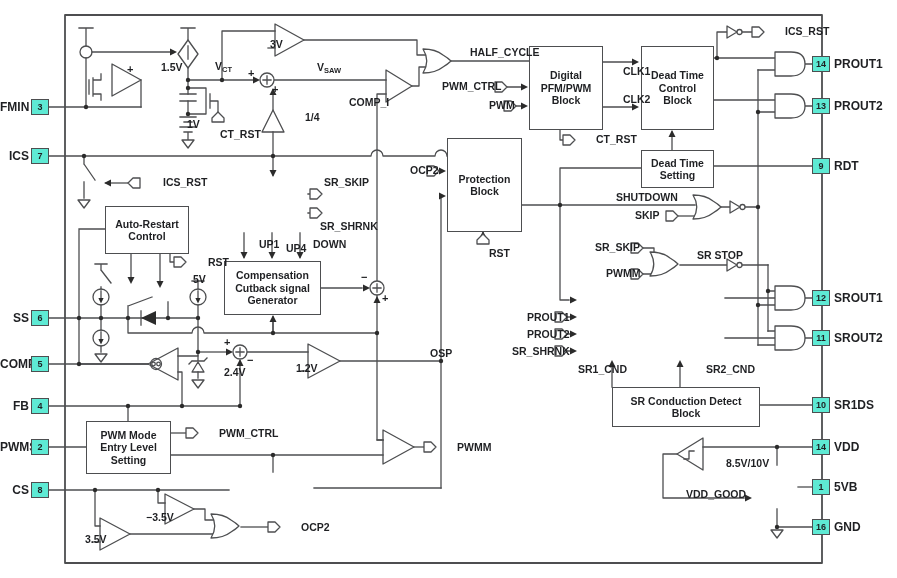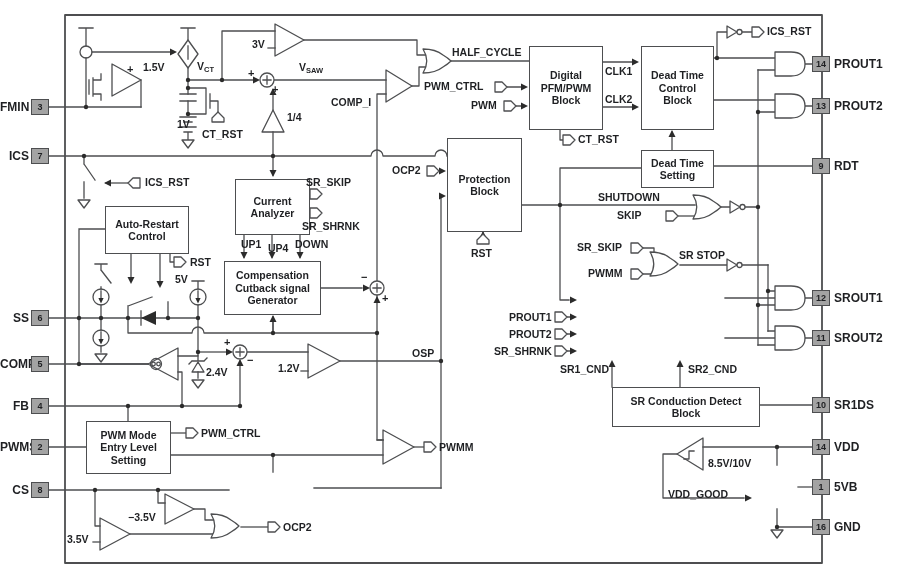--- a/index.html
+++ b/index.html
@@ -1,23 +1,23 @@
 <!DOCTYPE html>
 <html><head>
 <meta charset="utf-8">
 <style>
   html,body{margin:0;padding:0;background:#ffffff;}
   #canvas{position:relative;width:897px;height:578px;background:#ffffff;overflow:hidden;
           font-family:"Liberation Sans","DejaVu Sans",sans-serif;color:#1f2023;}
   svg{position:absolute;left:0;top:0;}
-  .lbl{position:absolute;font-size:10.5px;font-weight:700;letter-spacing:0;white-space:nowrap;line-height:12px;}
+  .lbl{position:absolute;font-size:10.5px;font-weight:700;letter-spacing:0;white-space:nowrap;line-height:12px;margin-left:18px;}
   .sign{position:absolute;font-size:11px;font-weight:700;line-height:10px;}
   .blk{position:absolute;border:1.4px solid #4d4e50;background:#fff;display:flex;flex-direction:column;
        align-items:center;justify-content:center;font-size:10.5px;font-weight:700;line-height:12.5px;text-align:center;}
-  .pinbox{position:absolute;width:18px;height:16px;background:#a3a3a3;border:1.3px solid #4d4e50;
+  .pinbox{position:absolute;width:18px;height:16px;background:#5eead4;border:1.3px solid #4d4e50;
           box-sizing:border-box;font-size:9px;font-weight:700;display:flex;align-items:center;justify-content:center;}
   .pinname{position:absolute;font-size:12px;font-weight:700;white-space:nowrap;line-height:14px;}
   .pl{width:29px;text-align:right;}
   .sub{font-size:7.5px;vertical-align:-2px;font-weight:700;}
 </style>
 </head>
 <body>
 
 <div id="canvas">
 
@@ -321,24 +321,20 @@
   <div>Block</div>
 </div>
 <div class="blk" style="left:641px;top:150px;width:71px;height:36px">
   <div>Dead Time</div>
   <div>Setting</div>
 </div>
 <div class="blk" style="left:447px;top:138px;width:73px;height:92px">
   <div>Protection</div>
   <div>Block</div>
 </div>
-<div class="blk" style="left:235px;top:179px;width:73px;height:54px">
-  <div>Current</div>
-  <div>Analyzer</div>
-</div>
 <div class="blk" style="left:105px;top:206px;width:82px;height:46px">
   <div>Auto-Restart</div>
   <div>Control</div>
 </div>
 <div class="blk" style="left:224px;top:261px;width:95px;height:52px">
   <div>Compensation</div>
   <div>Cutback signal</div>
   <div>Generator</div>
 </div>
 <div class="blk" style="left:86px;top:421px;width:83px;height:51px">
@@ -400,21 +396,21 @@
 <div class="lbl" style="left:679px;top:249px">SR STOP</div>
 <div class="lbl" style="left:509px;top:311px">PROUT1</div>
 <div class="lbl" style="left:509px;top:328px">PROUT2</div>
 <div class="lbl" style="left:494px;top:345px">SR_SHRNK</div>
 <div class="lbl" style="left:560px;top:363px">SR1_CND</div>
 <div class="lbl" style="left:688px;top:363px">SR2_CND</div>
 <div class="lbl" style="left:412px;top:347px">OSP</div>
 <div class="lbl" style="left:331px;top:96px">COMP_I</div>
 <div class="lbl" style="left:252px;top:38px">3V</div>
 <div class="lbl" style="left:143px;top:61px">1.5V</div>
-<div class="lbl" style="left:177px;top:118px">1V</div>
+<div class="lbl" style="left:169px;top:118px">1V</div>
 <div class="lbl" style="left:202px;top:128px">CT_RST</div>
 <div class="lbl" style="left:287px;top:111px">1/4</div>
 <div class="lbl" style="left:190px;top:256px">RST</div>
 <div class="lbl" style="left:175px;top:273px">5V</div>
 <div class="lbl" style="left:471px;top:247px">RST</div>
 <div class="lbl" style="left:392px;top:164px">OCP2</div>
 <div class="lbl" style="left:201px;top:427px">PWM_CTRL</div>
 <div class="lbl" style="left:439px;top:441px">PWMM</div>
 <div class="lbl" style="left:283px;top:521px">OCP2</div>
 <div class="lbl" style="left:128px;top:511px">−3.5V</div>

